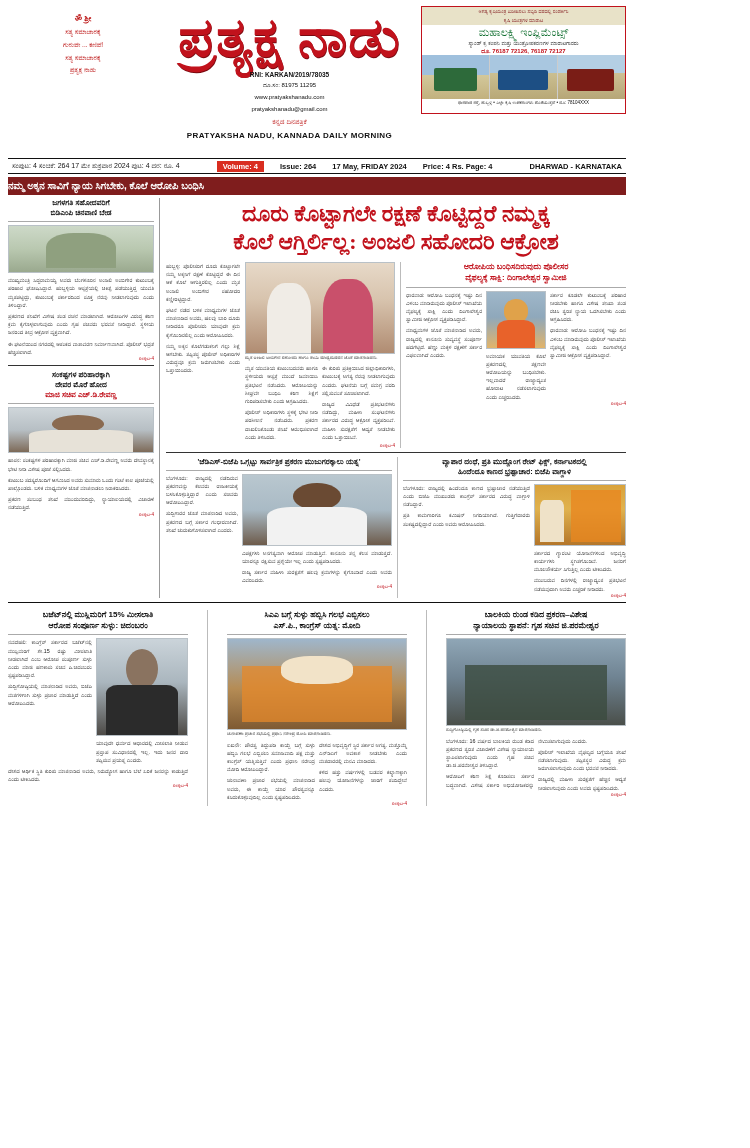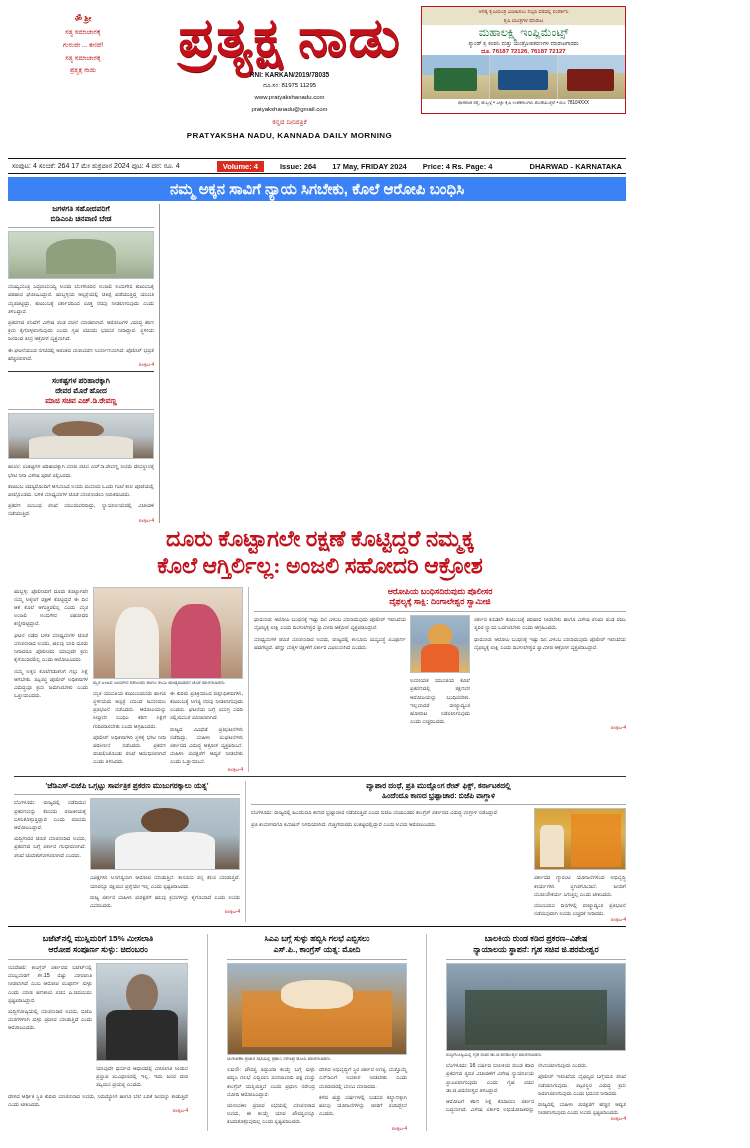--- a/index.html
+++ b/index.html
@@ -50,27 +50,27 @@
     display: flex; align-items: center; justify-content: space-between;
     border-top: 1.5px solid #111; border-bottom: 1.5px solid #111;
     padding: 2px 4px; font-size: 7px; margin-top: 2px; height: 16px;
   }
   .infobar .kn { color:#111; }
   .infobar .mid { background:#d92d20; color:#fff; font-weight:bold; padding:1px 6px; font-size:7.5px; }
   .infobar .right { font-weight:bold; font-size:7.5px; }
 
   
   .strap {
-    background: #3b82f6; color: #fff; text-align: center;
-    font-size: 15px; font-weight: bold; padding: 3px 0; margin-top: 3px;
+    background: #7f1d1d; color: #fff; 
+    font-size: 10px; font-weight: bold; padding: 3px 0; margin-top: 3px;
     font-family: "Liberation Sans", sans-serif;
   }
 
   
-  .lead-wrap { display:flex; margin-top: 3px; flex-direction: column; }
+  .lead-wrap { display:flex; margin-top: 3px; }
   .lead-left { width: 152px; padding-right: 5px; border-right: 1px solid #999; }
   .lead-main { flex: 1; padding-left: 6px; }
   .lead-head {
     color: #c1121c; font-weight: bold; text-align: center;
     font-size: 22px; line-height: 1.25; font-family: "Liberation Serif", serif;
     padding: 2px 0 4px;
   }
 
   
   .cols { display: flex; gap: 5px; margin-top: 3px; }

